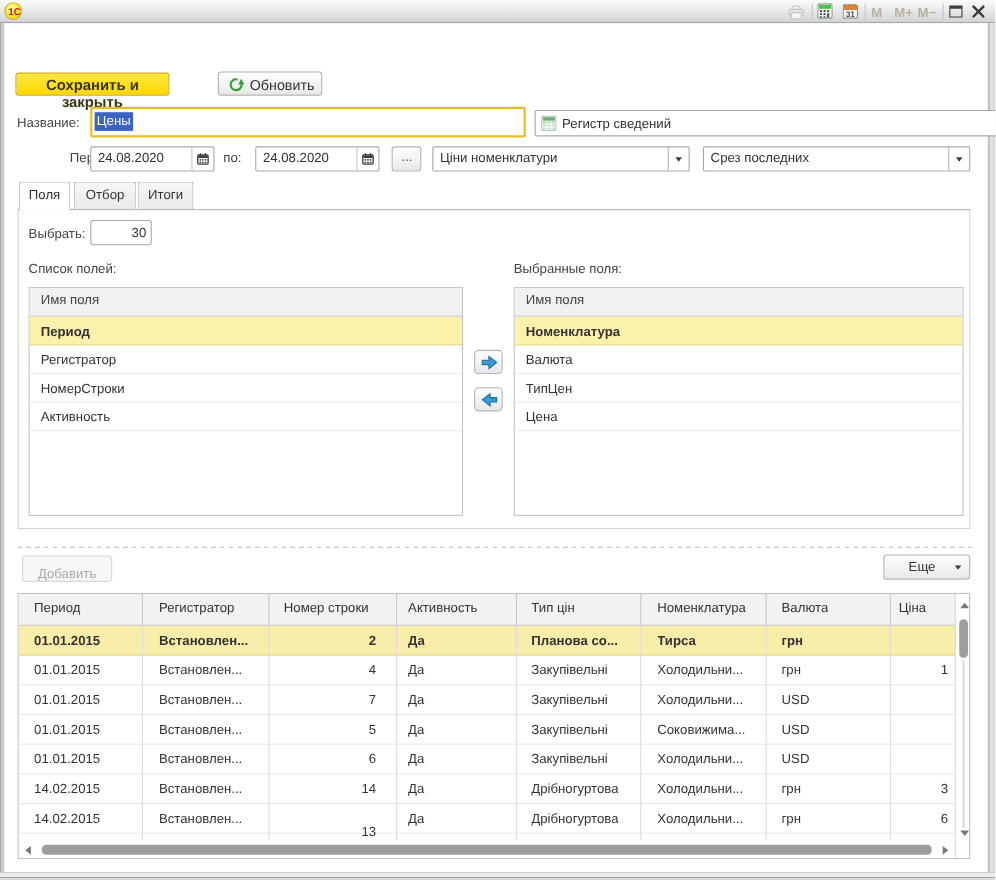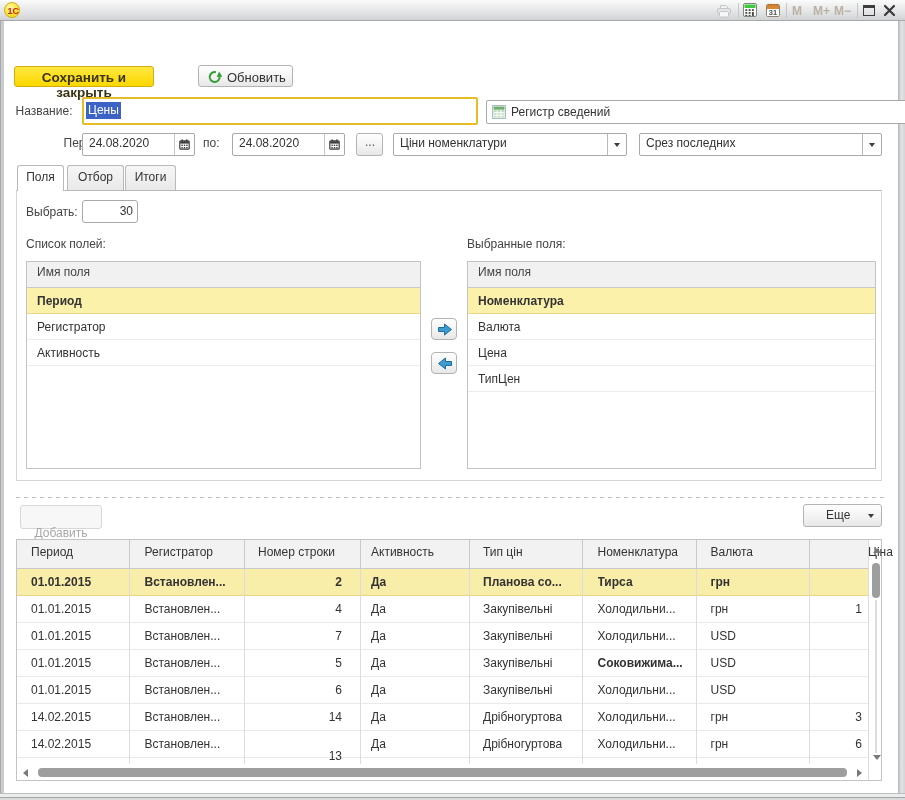--- a/index.html
+++ b/index.html
@@ -200,58 +200,59 @@
 <div class="inp" style="left:82px;top:200px;width:56px;height:23px;z-index:4;border-radius:3px;">
   <span style="position:absolute;right:4px;top:3px;">30</span>
 </div>
 <div class="lbl" style="left:26px;top:237px;z-index:4;">Список полей:</div>
 <div class="lbl" style="left:467px;top:237px;z-index:4;">Выбранные поля:</div>
 
 <div class="listbox abs" style="left:26px;top:261px;width:395px;height:208px;z-index:4;">
   <div class="lb-head">Имя поля</div>
   <div class="lb-row lb-sel">Период</div>
   <div class="lb-row">Регистратор</div>
+  <div class="lb-row">НомерСтроки</div>
   <div class="lb-row">Активность</div>
 </div>
 <div class="listbox abs" style="left:467px;top:261px;width:409px;height:208px;z-index:4;">
   <div class="lb-head">Имя поля</div>
   <div class="lb-row lb-sel">Номенклатура</div>
   <div class="lb-row">Валюта</div>
+  <div class="lb-row">ТипЦен</div>
   <div class="lb-row">Цена</div>
-  <div class="lb-row">ТипЦен</div>
 </div>
 
 <div class="btn abs" style="left:431px;top:318px;width:26px;height:22px;z-index:4;border-radius:4px;">
   <svg style="position:absolute;left:5px;top:3px;" width="16" height="15" viewBox="0 0 16 15">
     <path d="M1.5 5.5 h6 v-3.5 l7 5.5 -7 5.5 v-3.5 h-6 z" fill="#3d9ad1" stroke="#1c6ea0" stroke-width="1"></path>
   </svg>
 </div>
 <div class="btn abs" style="left:431px;top:352px;width:26px;height:22px;z-index:4;border-radius:4px;">
   <svg style="position:absolute;left:5px;top:3px;" width="16" height="15" viewBox="0 0 16 15">
     <path d="M14.5 5.5 h-6 v-3.5 l-7 5.5 7 5.5 v-3.5 h6 z" fill="#3d9ad1" stroke="#1c6ea0" stroke-width="1"></path>
   </svg>
 </div>
 
 <div class="abs" style="left:16px;top:497px;width:868px;height:1px;background:repeating-linear-gradient(90deg,#bdbdbd 0 4px,transparent 4px 8px);"></div>
-<div class="btn abs" style="left:20px;top:505px;width:82px;height:24px;text-align:center;padding-top:20px;background:#f7f7f7;border-color:#d7d7d7;color:#a8a8a8;">Добавить</div>
+<div class="btn abs" style="left:20px;top:505px;width:82px;height:24px;text-align:center;padding-top:8px;background:#f7f7f7;border-color:#d7d7d7;color:#a8a8a8;">Добавить</div>
 <div class="btn abs" style="left:803px;top:504px;width:79px;height:23px;">
   <span style="position:absolute;left:22px;top:3px;">Еще</span>
   <div style="position:absolute;right:7px;top:9px;width:0;height:0;border-left:3.5px solid transparent;border-right:3.5px solid transparent;border-top:4px solid #3c3c3c;"></div>
 </div>
 
 <div id="grid" class="abs">
   <div id="ghead">
     <div class="gcell" style="left:14px;">Период</div>
     <div class="gcell" style="left:127.5px;">Регистратор</div>
     <div class="gcell" style="left:241px;">Номер строки</div>
     <div class="gcell" style="left:354px;">Активность</div>
     <div class="gcell" style="left:466px;">Тип цін</div>
     <div class="gcell" style="left:580.5px;">Номенклатура</div>
     <div class="gcell" style="left:693.5px;">Валюта</div>
-    <div class="gcell" style="left:851px;">Ціна</div>
+    <div class="gcell" style="left:800px;">Ціна</div>
     <div class="gcol" style="left:112px;"></div>
       <div class="gcol" style="left:226.5px;"></div>
     <div class="gcol" style="left:342.5px;"></div>
       <div class="gcol" style="left:452px;"></div>
     <div class="gcol" style="left:565px;"></div>
       <div class="gcol" style="left:679px;"></div>
     <div class="gcol" style="left:792px;"></div>
   </div>
   <div class="grow sel" style="top:29px;">
     <div class="gcell" style="left:14px;">01.01.2015</div>
@@ -280,21 +281,21 @@
     <div class="gcell" style="left:466px;">Закупівельні</div>
     <div class="gcell" style="left:580.5px;">Холодильни...</div>
     <div class="gcell" style="left:693.5px;">USD</div>
   </div>
   <div class="grow" style="top:110px;">
     <div class="gcell" style="left:14px;">01.01.2015</div>
     <div class="gcell" style="left:127.5px;">Встановлен...</div>
     <div class="gcell" style="left:227px;width:98px;text-align:right;">5</div>
     <div class="gcell" style="left:354px;">Да</div>
     <div class="gcell" style="left:466px;">Закупівельні</div>
-    <div class="gcell" style="left:580.5px;font-weight:bold;">Соковижима...</div>
+    <div class="gcell" style="left:580.5px;">Соковижима...</div>
     <div class="gcell" style="left:693.5px;">USD</div>
   </div>
   <div class="grow" style="top:137px;">
     <div class="gcell" style="left:14px;">01.01.2015</div>
     <div class="gcell" style="left:127.5px;">Встановлен...</div>
     <div class="gcell" style="left:227px;width:98px;text-align:right;">6</div>
     <div class="gcell" style="left:354px;">Да</div>
     <div class="gcell" style="left:466px;">Закупівельні</div>
     <div class="gcell" style="left:580.5px;">Холодильни...</div>
     <div class="gcell" style="left:693.5px;">USD</div>

